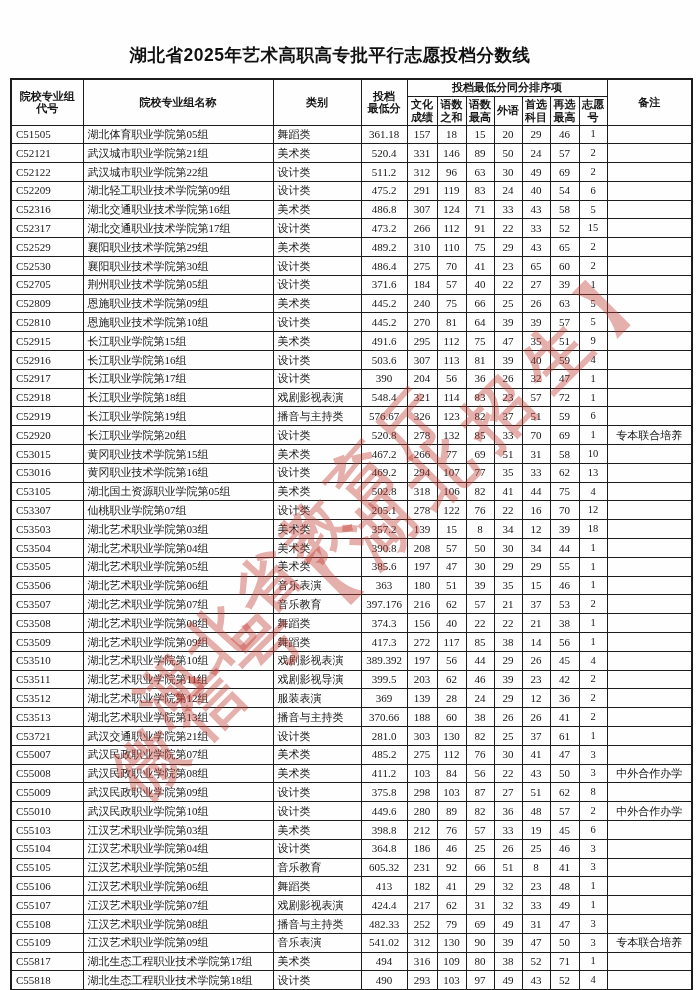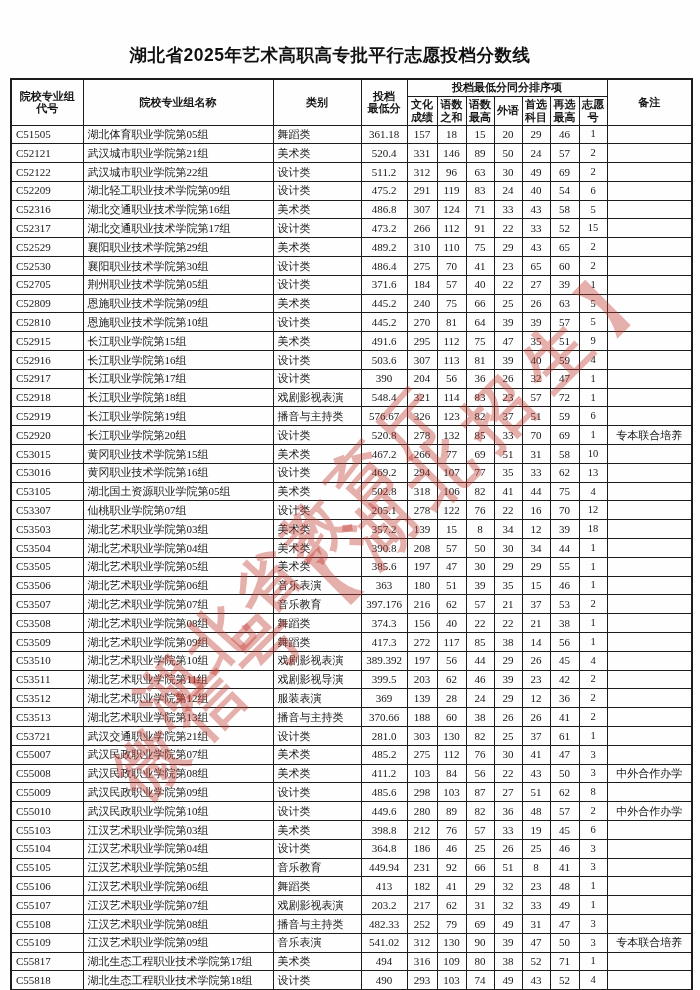--- a/index.html
+++ b/index.html
@@ -594,21 +594,21 @@
           <td class="c8">22</td>
           <td class="c9">43</td>
           <td class="c10">50</td>
           <td class="c11">3</td>
           <td class="c12">中外合作办学</td>
         </tr>
         <tr>
           <td class="c1">C55009</td>
           <td class="c2">武汉民政职业学院第09组</td>
           <td class="c3">设计类</td>
-          <td class="c4">485.6</td>
+          <td class="c4">375.8</td>
           <td class="c5">298</td>
           <td class="c6">103</td>
           <td class="c7">87</td>
           <td class="c8">27</td>
           <td class="c9">51</td>
           <td class="c10">62</td>
           <td class="c11">8</td>
           <td class="c12"></td>
         </tr>
         <tr>
@@ -650,21 +650,21 @@
           <td class="c8">26</td>
           <td class="c9">25</td>
           <td class="c10">46</td>
           <td class="c11">3</td>
           <td class="c12"></td>
         </tr>
         <tr>
           <td class="c1">C55105</td>
           <td class="c2">江汉艺术职业学院第05组</td>
           <td class="c3">音乐教育</td>
-          <td class="c4">449.94</td>
+          <td class="c4">605.32</td>
           <td class="c5">231</td>
           <td class="c6">92</td>
           <td class="c7">66</td>
           <td class="c8">51</td>
           <td class="c9">8</td>
           <td class="c10">41</td>
           <td class="c11">3</td>
           <td class="c12"></td>
         </tr>
         <tr>
@@ -678,21 +678,21 @@
           <td class="c8">32</td>
           <td class="c9">23</td>
           <td class="c10">48</td>
           <td class="c11">1</td>
           <td class="c12"></td>
         </tr>
         <tr>
           <td class="c1">C55107</td>
           <td class="c2">江汉艺术职业学院第07组</td>
           <td class="c3">戏剧影视表演</td>
-          <td class="c4">203.2</td>
+          <td class="c4">424.4</td>
           <td class="c5">217</td>
           <td class="c6">62</td>
           <td class="c7">31</td>
           <td class="c8">32</td>
           <td class="c9">33</td>
           <td class="c10">49</td>
           <td class="c11">1</td>
           <td class="c12"></td>
         </tr>
         <tr>
@@ -737,21 +737,21 @@
           <td class="c11">1</td>
           <td class="c12"></td>
         </tr>
         <tr>
           <td class="c1">C55818</td>
           <td class="c2">湖北生态工程职业技术学院第18组</td>
           <td class="c3">设计类</td>
           <td class="c4">490</td>
           <td class="c5">293</td>
           <td class="c6">103</td>
-          <td class="c7">74</td>
+          <td class="c7">97</td>
           <td class="c8">49</td>
           <td class="c9">43</td>
           <td class="c10">52</td>
           <td class="c11">4</td>
           <td class="c12"></td>
         </tr>
         <tr>
           <td class="c1">C55911</td>
           <td class="c2">湖北财税职业学院第11组</td>
           <td class="c3">设计类</td>

